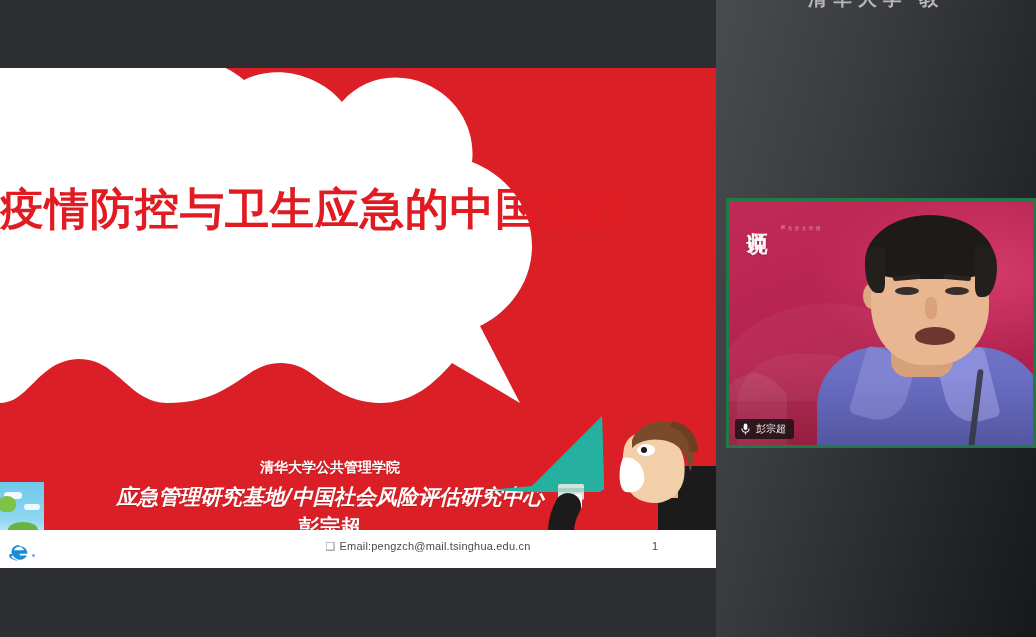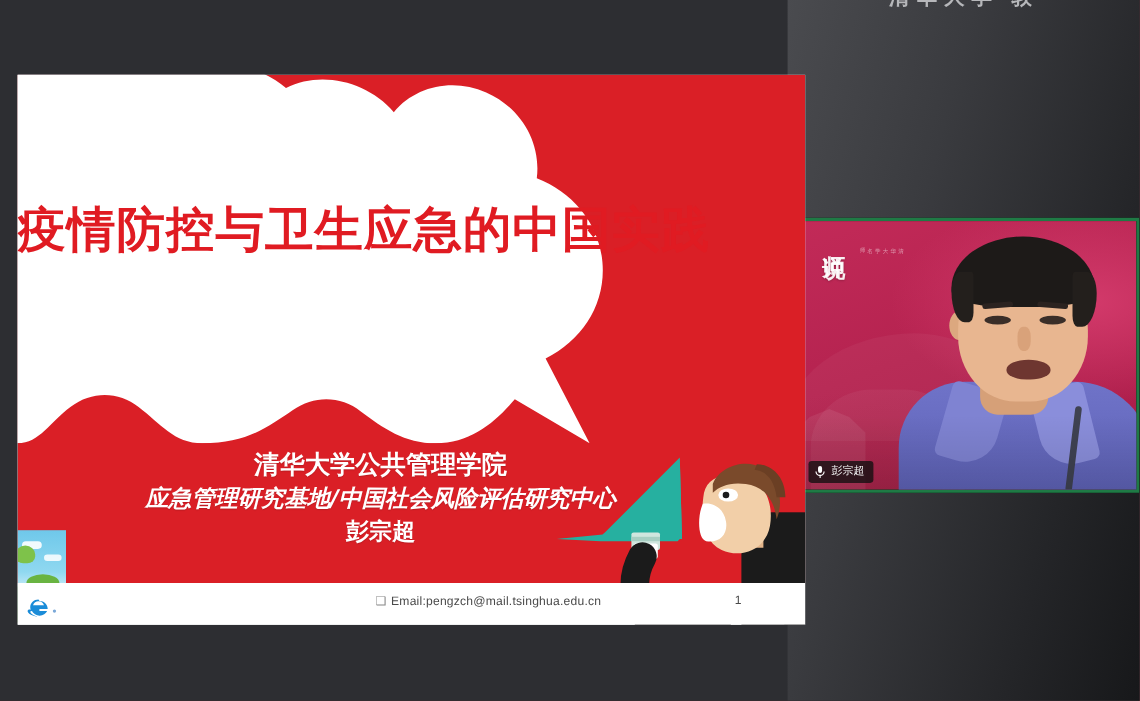--- a/index.html
+++ b/index.html
@@ -109,21 +109,21 @@
   .name-badge{
     position:absolute; left:6px; bottom:6px; height:20px;
     display:flex; align-items:center; gap:5px;
     padding:0 8px 0 5px; background:rgba(16,16,16,.78); border-radius:3px;
   }
   .mic-ico{ width:11px; height:13px; display:block; }
   .name-txt{ color:#f2f2f2; font-size:10px; line-height:12px; white-space:nowrap; }
 
   
   .slide{
-    position:absolute; left:16px; top:68px; width:716px; height:500px;
+    position:absolute; left:0; top:68px; width:716px; height:500px;
     background:#ffffff; overflow:hidden;
   }
   .slide-red{
     position:absolute; left:0; top:0; width:716px; height:462px; background:#da1f26;
   }
   .bubble{ position:absolute; left:-40px; top:-10px; width:640px; height:345px; }
   .bubble svg{ display:block; width:100%; height:100%; }
 
   .slide-title{
     position:absolute; left:0; top:112px; width:600px;
@@ -131,21 +131,21 @@
     font-size:44px; font-weight:700; letter-spacing:1px;
     font-family:"DejaVu Sans","Liberation Sans",sans-serif;
     white-space:nowrap;
   }
   .slide-sub{
     position:absolute; left:0; top:340px; width:660px;
     text-align:center; color:#ffffff; font-weight:700; line-height:30px;
     font-family:"DejaVu Sans","Liberation Sans",sans-serif;
     text-shadow:0 1px 1px rgba(0,0,0,.15);
   }
-  .sub-l1{ font-size:23px; }
+  .sub-l1{ font-size:14px;margin-top:44px; }
   .sub-l2{ font-size:21px;font-style:italic; }
   .sub-l3{ font-size:21px; }
 
   
   .corner-thumb{
     position:absolute; left:0px; top:414px; width:44px; height:84px;
     overflow:hidden;
     background:linear-gradient(180deg,#6fc8ea 0%,#8fd8f0 45%,#bde7f6 60%,#7ec97a 62%,#4d9b46 100%);
   }
   .ct-cloud1{ position:absolute; left:4px; top:10px; width:18px; height:7px; background:#fff; border-radius:9px; opacity:.9;}

